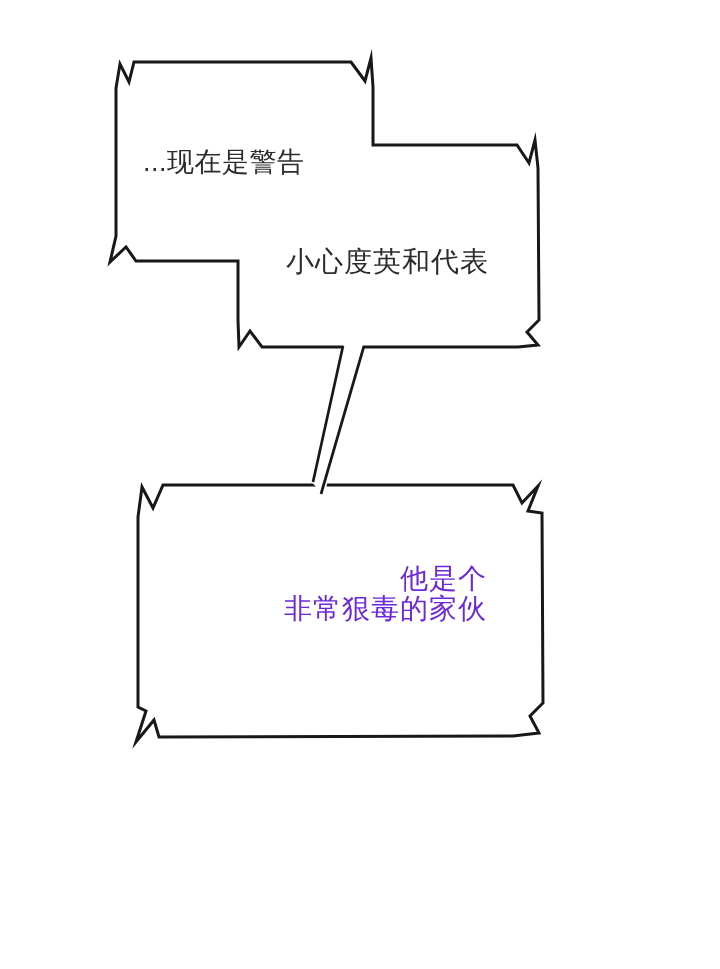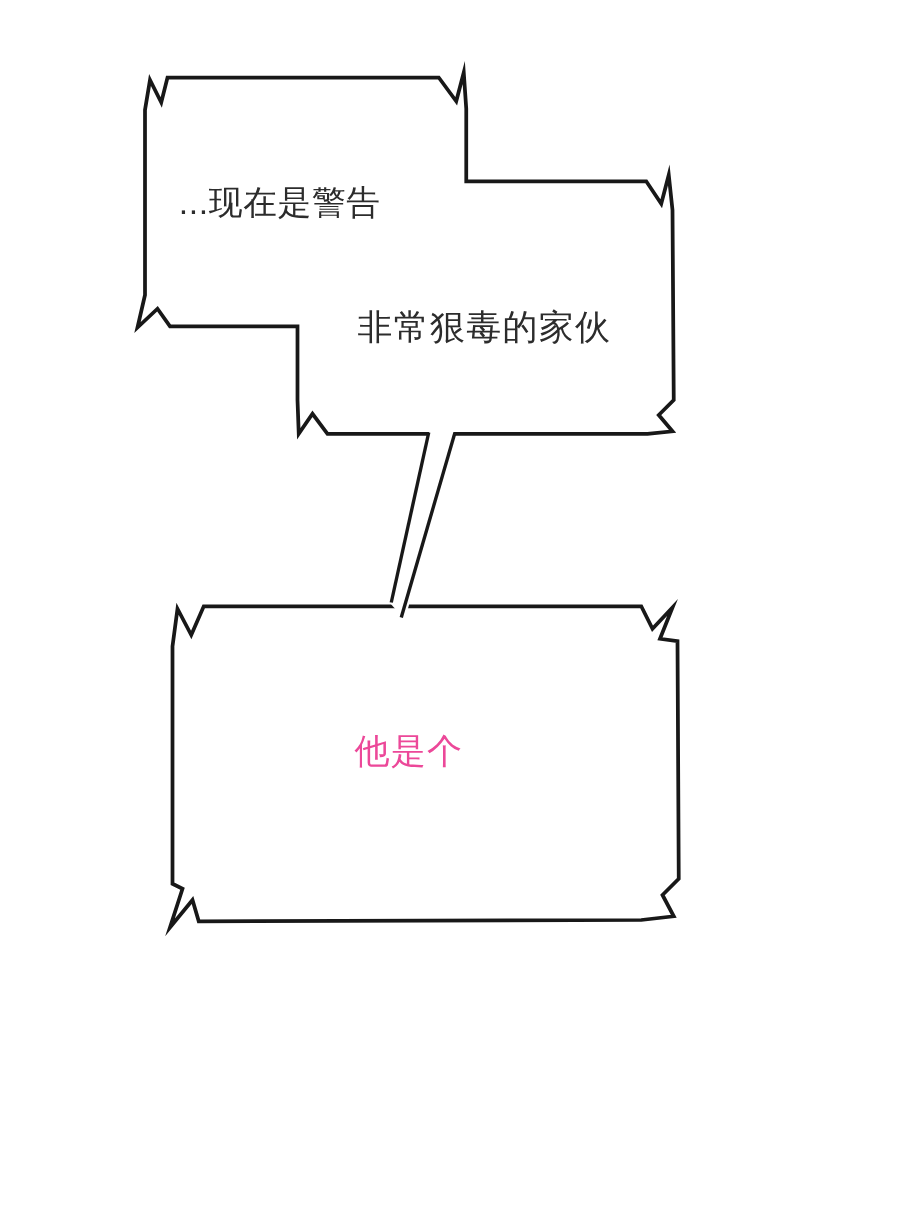--- a/index.html
+++ b/index.html
@@ -37,24 +37,24 @@
   }
   .s1l2 {
     left: 286px;
     top: 243px;
     font-size: 28px;
     letter-spacing: 1px;
   }
   .s2 {
     position: absolute;
     left: 167px;
-    top: 586px;
+    top: 564px;
     width: 320px;
-    text-align: center;
-    color: #ec4899;
+    text-align: right;
+    color: #6d28d9;
     font-size: 28px;
     line-height: 30px;
     letter-spacing: 1px;
   }
 </style>
 </head>
 <body>
 
 <div class="page">
 
@@ -79,19 +79,20 @@
              Z" fill="#ffffff" stroke="#181818" stroke-width="3" stroke-miterlimit="14" stroke-linejoin="miter"></path>
 
     <polygon points="344,343 364,343 324,496 309,479" fill="#ffffff" stroke="none"></polygon>
 
     <path d="M 343,346 L 313,482" fill="none" stroke="#181818" stroke-width="2.7"></path>
     <path d="M 364,346 L 321,494" fill="none" stroke="#181818" stroke-width="2.7"></path>
   </svg>
 
   <div class="speech s1l1">...现在是警告</div>
 
-  <div class="speech s1l2">非常狠毒的家伙</div>
+  <div class="speech s1l2">小心度英和代表</div>
 
   <div class="s2">
     <div>他是个</div>
+    <div>非常狠毒的家伙</div>
   </div>
 
 </div>
 
 </body></html>

